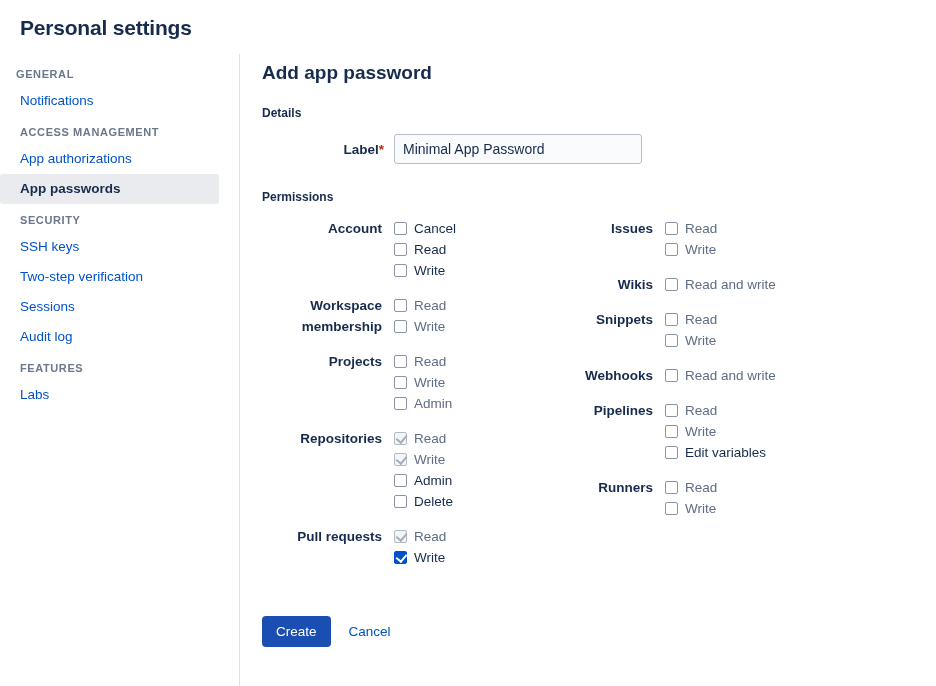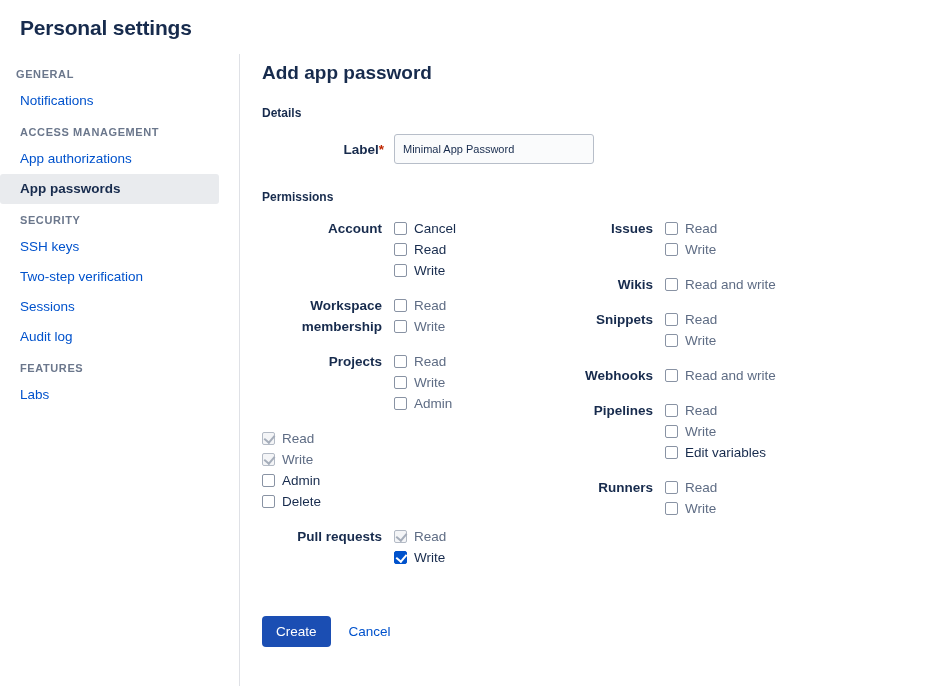--- a/index.html
+++ b/index.html
@@ -82,26 +82,26 @@
   .field-label {
     width: 132px;
     text-align: right;
     font-size: 13.5px;
     font-weight: bold;
     color: #172b4d;
     padding-right: 10px;
   }
   .req { color: #bf2600; font-weight: bold; }
   .text-input {
-    width: 200px;
+    width: 248px;
     height: 30px;
     border: 1px solid #b7bec9;
     border-radius: 3px;
     background: #fafbfc;
-    font-size: 11px;
+    font-size: 14px;
     font-family: "Liberation Sans", sans-serif;
     color: #172b4d;
     padding: 0 8px;
     outline: none;
   }
   
   .perm-wrap {
     display: flex;
     gap: 0px;
   }
@@ -290,20 +290,21 @@
               <span class="opt-label muted">Write</span>
             </label>
             <label class="opt">
               <input type="checkbox" class="cb" style="">
               <span class="opt-label muted">Admin</span>
             </label>
           </div>
         </div>
 
         <div class="perm-group">
+          <div class="perm-name">Repositories</div>
           <div class="perm-opts">
             <label class="opt">
               <span class="cb disabled checked-grey"></span>
               <span class="opt-label muted">Read</span>
             </label>
             <label class="opt">
               <span class="cb disabled checked-grey"></span>
               <span class="opt-label muted">Write</span>
             </label>
             <label class="opt">

